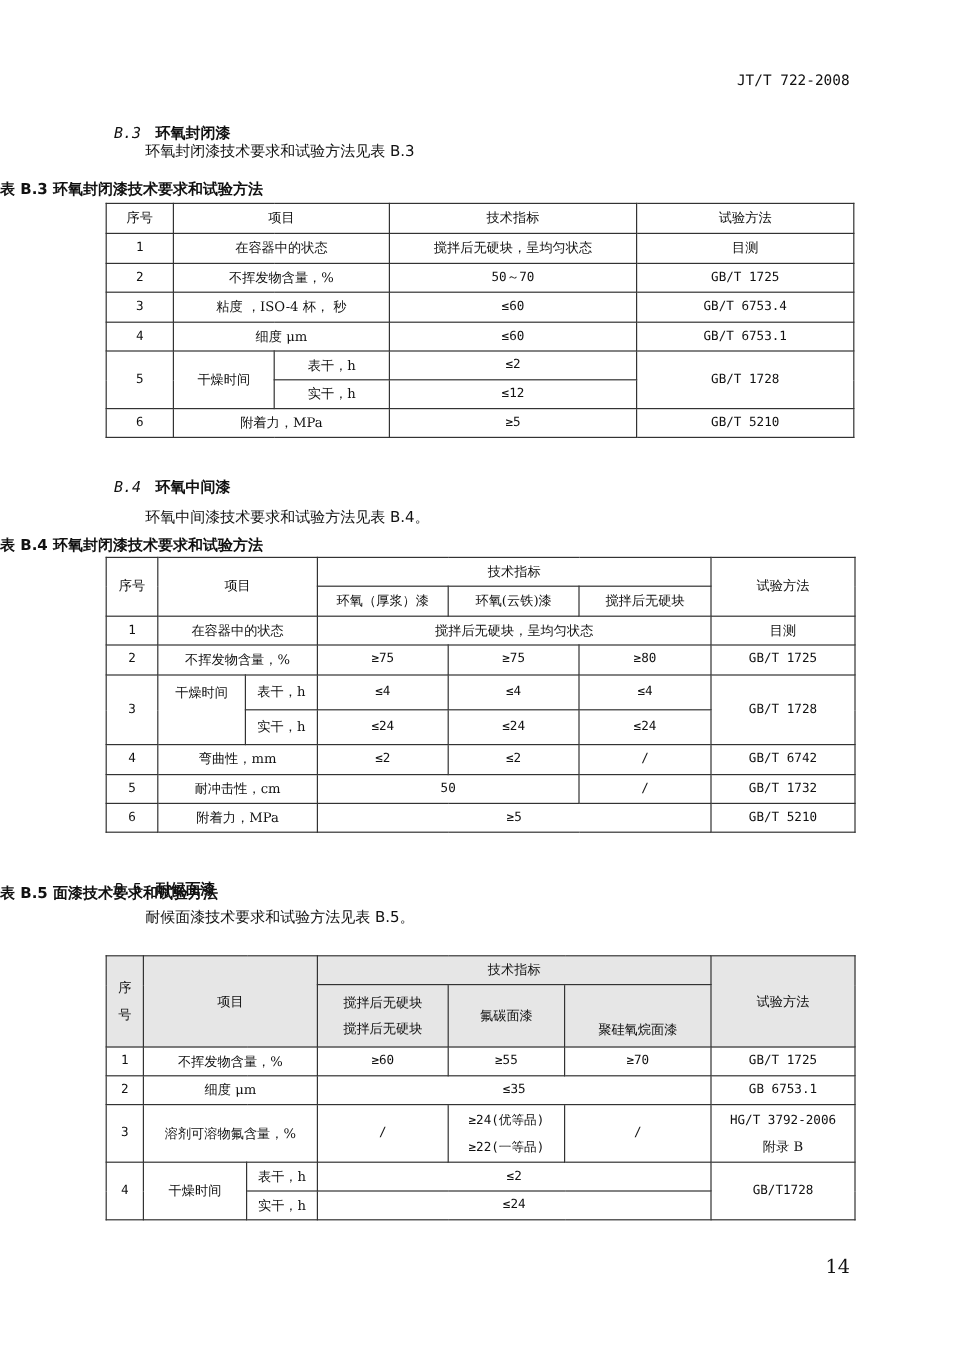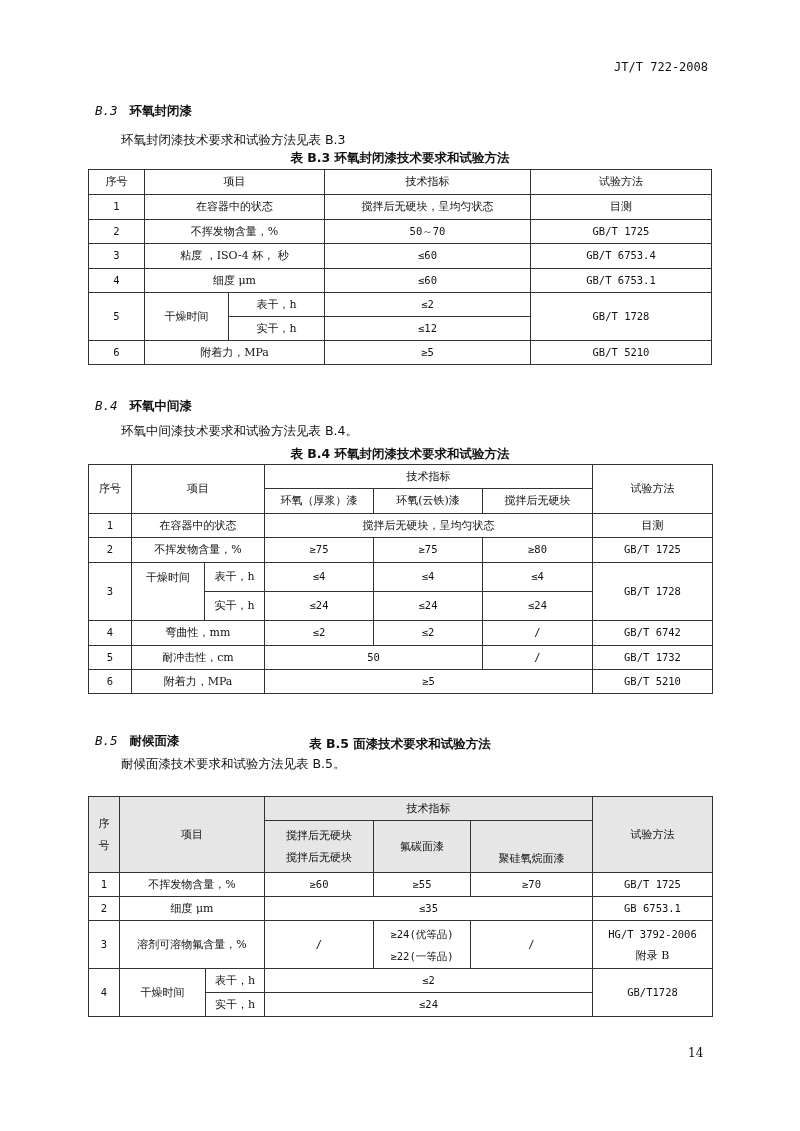--- a/index.html
+++ b/index.html
@@ -3,37 +3,37 @@
 <meta charset="utf-8">
 <style>
   html, body { margin: 0; padding: 0; background: #ffffff; }
   body { width: 800px; height: 1131px; position: relative; overflow: hidden;
          font-family: "DejaVu Serif", "Liberation Serif", serif; color: #111; font-size: 11px; }
   .abs { position: absolute; text-align: center; }
   .hdr-code { right: 92px; top: 60px; font-family: "DejaVu Sans Mono", "Liberation Mono", monospace; font-size: 12px; }
   .sec-title { left: 95px; font-family: "DejaVu Sans", "Liberation Sans", sans-serif; font-size: 12.5px; font-weight: bold; }
   .sec-title .num { margin-right: 12px; font-weight: normal; font-family: "DejaVu Sans Mono", "Liberation Mono", monospace; font-style: italic; }
   .intro { left: 121px; font-size: 12.5px; font-family: "DejaVu Sans", "Liberation Sans", sans-serif; }
-  .tcap { left: 0; width: 800px; text-align: center; font-size: 12.5px; font-family: "DejaVu Sans", "Liberation Sans", sans-serif; font-weight: bold; }
+  .tcap { left: 0; width: 800px; text-align: left; font-size: 12.5px; font-family: "DejaVu Sans", "Liberation Sans", sans-serif; font-weight: bold; }
   table { position: absolute; border-collapse: collapse; table-layout: fixed; border: 1.5px solid #333; }
   td { border: 1px solid #333; text-align: center; vertical-align: middle; padding: 0; font-size: 11px; line-height: 1.25; }
   .mono { font-family: "DejaVu Sans Mono", "Liberation Mono", monospace; font-size: 10.5px; }
   .gray td.h { background: #e6e6e6; }
-  .page-num { left: 688px; top: 1046px; font-size: 12px; }
+  .page-num { left: 688px; top: 1046px; font-size: 16px; }
   .two-line span { display: block; line-height: 22px; }
 </style>
 </head>
 <body>
 
 <div class="abs hdr-code">JT/T  722-2008</div>
 
 <div class="abs sec-title" style="top:103px">
   <span class="num">B.3</span><span>环氧封闭漆</span>
 </div>
-<div class="abs intro" style="top:132px">环氧封闭漆技术要求和试验方法见表 B.3</div>
+<div class="abs intro" style="top:118px">环氧封闭漆技术要求和试验方法见表 B.3</div>
 <div class="abs tcap" style="top:150px">表 B.3   环氧封闭漆技术要求和试验方法</div>
 
 <table style="left:88px; top:169px; width:623px;">
   <colgroup>
       <col style="width:56px">
       <col style="width:84px">
       <col style="width:96px">
       <col style="width:206px">
       <col style="width:181px">
     </colgroup>

